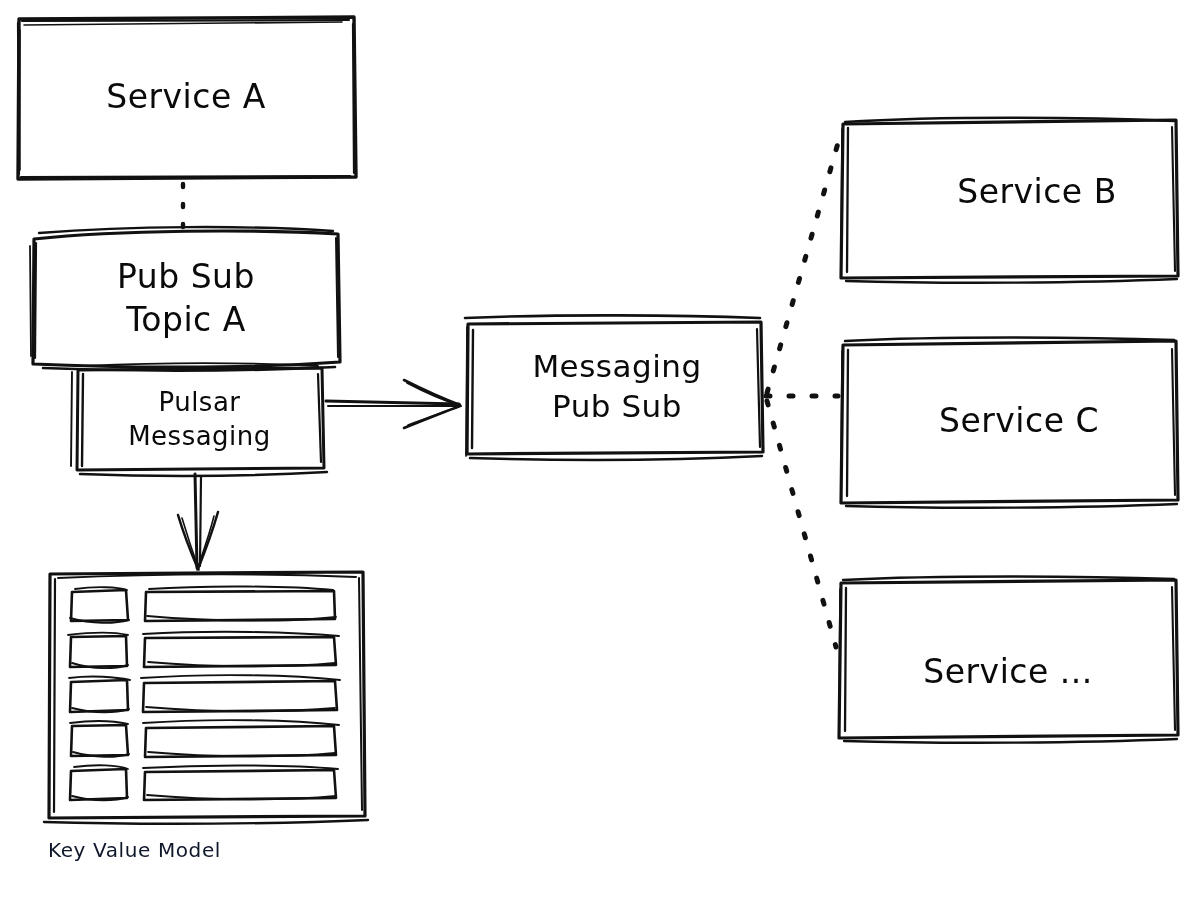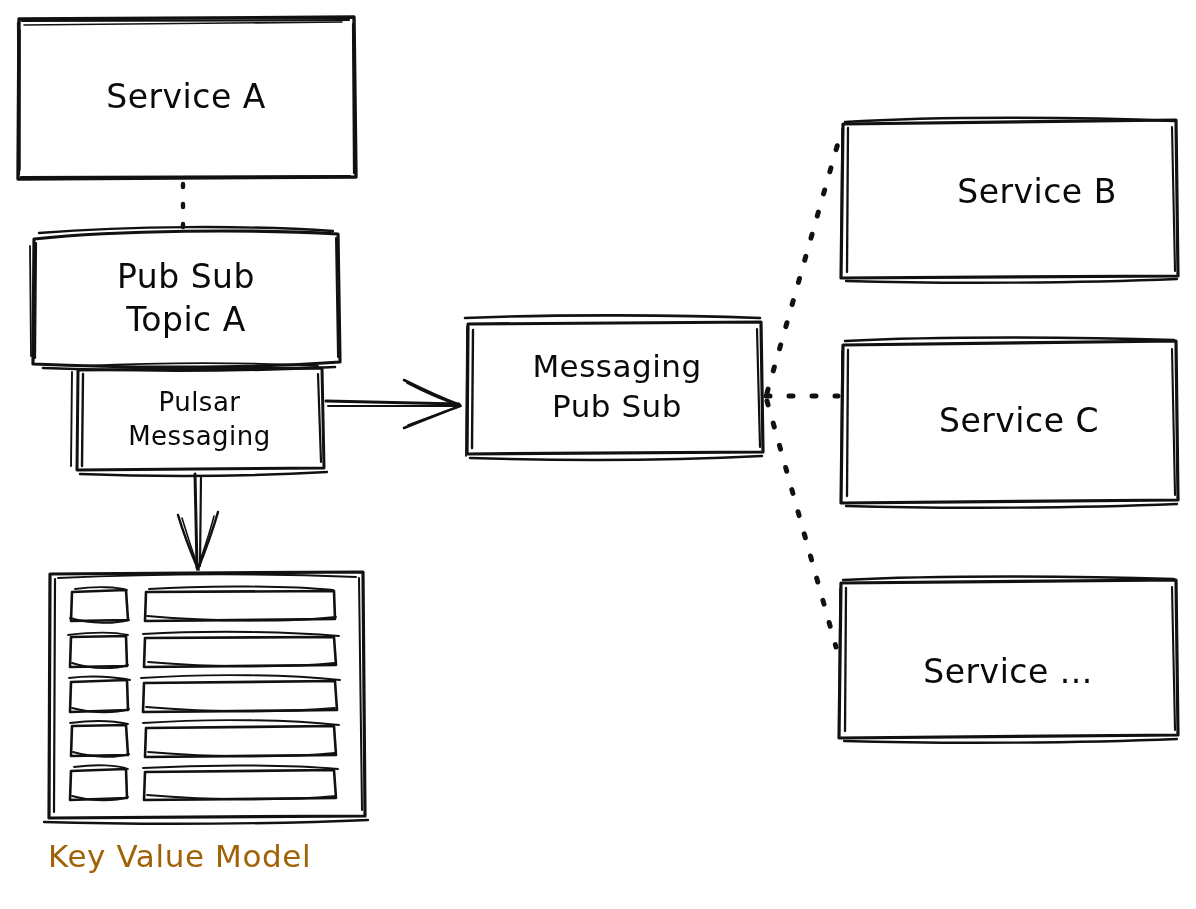--- a/index.html
+++ b/index.html
@@ -38,23 +38,23 @@
     line-height: 1.28;
     white-space: pre-line;
     pointer-events: none;
     user-select: none;
   }
   .fs-big   { font-size: 33px; }
   .fs-mid   { font-size: 31px; }
   .fs-small { font-size: 26px; }
   .caption {
     position: absolute;
-    color: #a16207;
+    color: #0f172a;
     font-family: "DejaVu Sans", sans-serif;
-    font-size: 31px;
+    font-size: 20px;
     letter-spacing: 0.6px;
     white-space: nowrap;
   }
 </style>
 </head>
 <body>
 
 <div id="diagram-root">
 
   <svg id="sketch-layer" viewBox="0 0 1196 909" xmlns="http://www.w3.org/2000/svg">

